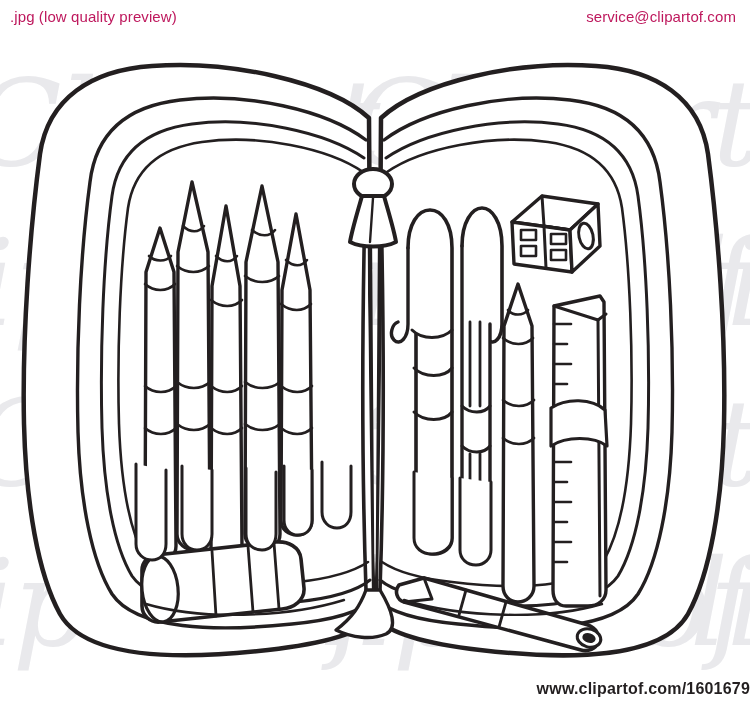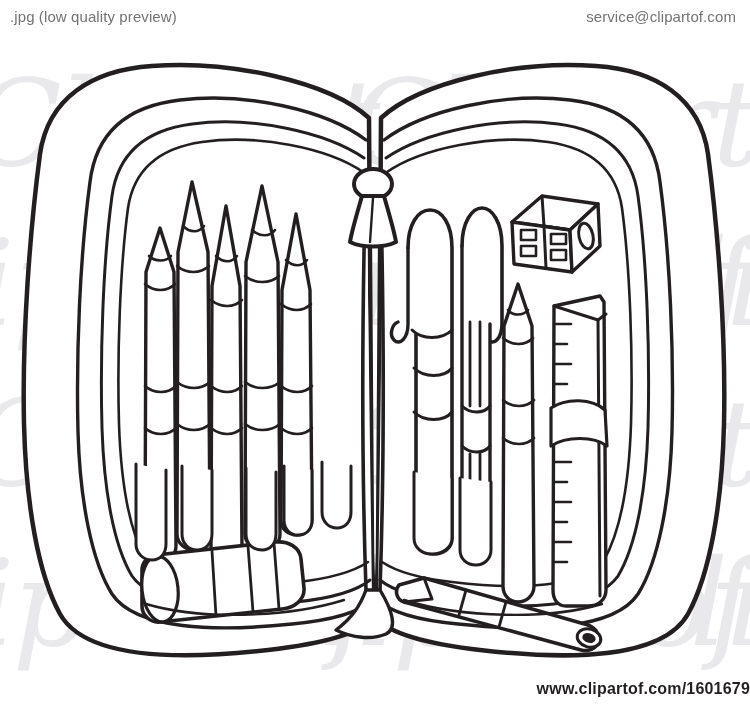--- a/index.html
+++ b/index.html
@@ -18,21 +18,21 @@
     position: relative;
     width: 750px;
     height: 712px;
     background: #ffffff;
   }
   .hdr {
     position: absolute;
     top: 8px;
     height: 22px;
     font-size: 15px;
-    color: #737373;
+    color: #be185d;
     letter-spacing: 0.1px;
   }
   #preview-label { left: 10px; }
   #service-email { right: 14px; text-align: center; }
   #footer-url {
     position: absolute;
     left: 0;
     right: 0;
     bottom: 14px;
     text-align: right;

